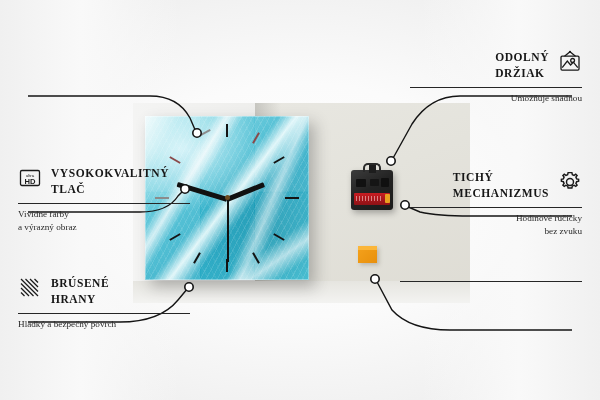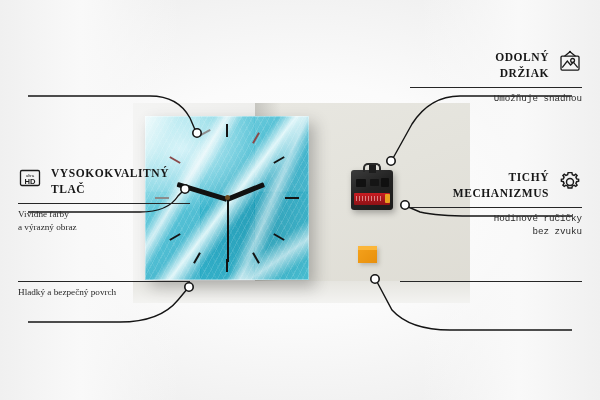--- a/index.html
+++ b/index.html
@@ -143,29 +143,29 @@
   .feat .head {
     display:flex; align-items:flex-start; gap:9px;
   }
   .feat.right .head { justify-content:flex-end; }
   .feat .titles {
     font-family:"Liberation Serif", serif;
     font-size:11.5px; font-weight:bold; letter-spacing:.55px;
     color:#171717; line-height:1.38; text-transform:uppercase;
     white-space:nowrap;
   }
-  .feat.right .titles { text-align:right; }
+  .feat.right .titles { text-align:left; }
   .feat .rule {
     height:1px; background:#262626; margin:5px 0 4px 0;
   }
   .feat .desc {
     font-family:"Liberation Serif", serif;
     font-size:9.2px; color:#2a2a2a; line-height:1.42; white-space:nowrap;
   }
-  .feat.right .desc { text-align:right;font-family:Liberation Mono, monospace; }
+  .feat.right .desc { text-align:right; }
   .ico { width:24px; height:24px; flex:0 0 24px; }
   .ico svg { display:block; }
 
   
   #f-glass  { left:18px;  top:50px;  width:172px; }
   #f-print  { left:18px;  top:166px; width:172px; }
   #f-edges  { left:18px;  top:276px; width:172px; }
   
   #f-holder { left:410px; top:50px;  width:172px; }
   #f-mech   { left:410px; top:170px; width:172px; }
@@ -268,20 +268,37 @@
       </div>
     </div>
     <div class="rule"></div>
     <div class="desc">
       <div>Vivídne farby</div>
       <div>a výrazný obraz</div>
     </div>
   </div>
 
   <div class="feat left" id="f-edges">
+    <div class="head">
+      <span class="ico">
+        <svg viewBox="0 0 24 24" width="24" height="24" stroke="#1a1a1a" stroke-width="1.25" fill="none">
+          <path d="M3 3 L20 20"></path>
+          <path d="M3 7.5 L15.5 20"></path>
+          <path d="M3 12 L11 20"></path>
+          <path d="M3 16.5 L6.5 20"></path>
+          <path d="M7.5 3 L20 15.5"></path>
+          <path d="M12 3 L20 11"></path>
+          <path d="M16.5 3 L20 6.5"></path>
+        </svg>
+      </span>
+      <div class="titles">
+        <div>BRÚSENÉ</div>
+        <div>HRANY</div>
+      </div>
+    </div>
     <div class="rule"></div>
     <div class="desc">
       <div>Hladký a bezpečný povrch</div>
     </div>
   </div>
 
   <div class="feat right" id="f-holder">
     <div class="head">
       <div class="titles">
         <div>ODOLNÝ</div>

